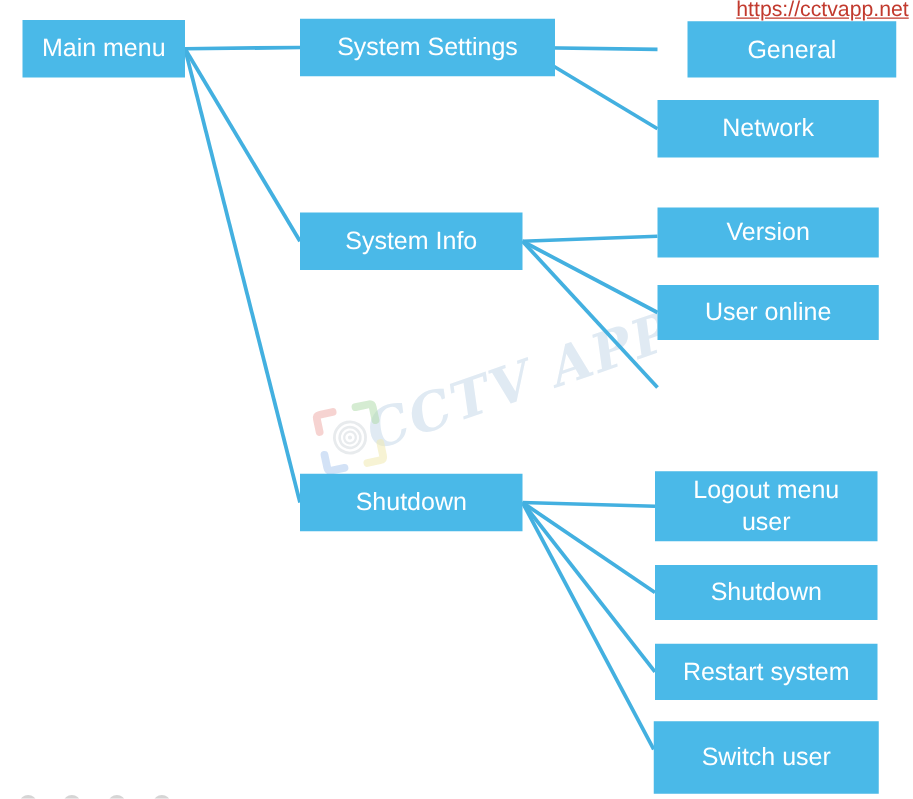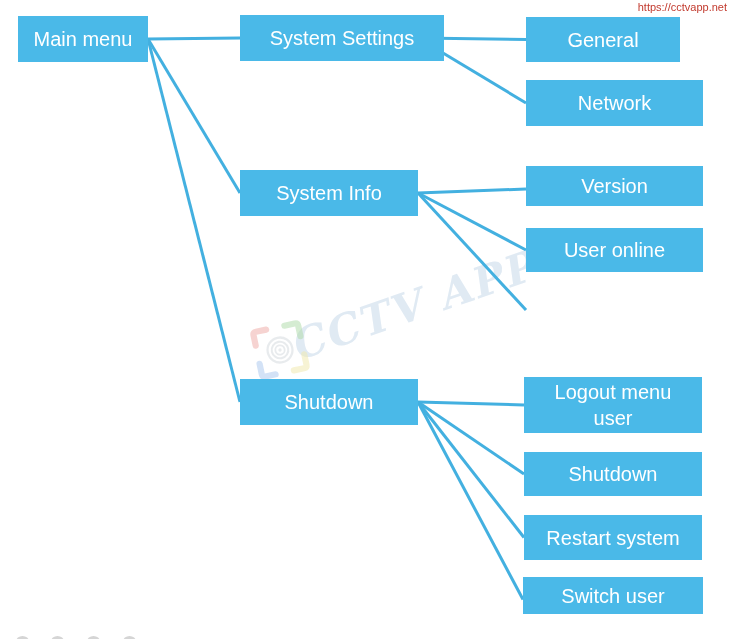--- a/index.html
+++ b/index.html
@@ -20,22 +20,23 @@
     color:var(--node-text,#ffffff);
     display:flex;align-items:center;justify-content:center;
     text-align:center;
     font-size:20px;line-height:26px;
     box-sizing:border-box;
     padding:18px 6px;
   }
   .node.wrap{padding:0 28px;}
   #site-url{
     position:absolute;top:0;right:3px;z-index:3;
-    font-size:11px;line-height:15px;
+    font-size:17px;line-height:15px;
     color:var(--url-color,#c0392b);
+    text-decoration:underline;
   }
   #watermark-text{
     position:absolute;left:295px;top:326px;z-index:0;
     font-family:"DejaVu Serif", serif;
     font-style:italic;font-weight:bold;
     font-size:42px;line-height:1;
     letter-spacing:2px;white-space:nowrap;
     color:var(--wm-color,#e0eaf3);
     transform:rotate(-19deg);
     transform-origin:0 50%;
@@ -82,29 +83,29 @@
       <line x1="418" y1="193" x2="526" y2="250" stroke="#43b0e0" stroke-width="3"></line>
       <line x1="418" y1="193" x2="526" y2="310" stroke="#43b0e0" stroke-width="3"></line>
       <line x1="418" y1="402" x2="524" y2="405" stroke="#43b0e0" stroke-width="3"></line>
       <line x1="418" y1="402" x2="524" y2="474" stroke="#43b0e0" stroke-width="3"></line>
       <line x1="418" y1="402" x2="524" y2="537.5" stroke="#43b0e0" stroke-width="3"></line>
       <line x1="418" y1="402" x2="523" y2="599.5" stroke="#43b0e0" stroke-width="3"></line>
     </svg>
 
   <div class="node" style="left:18px;top:16px;width:130px;height:46px">Main menu</div>
   <div class="node" style="left:240px;top:15px;width:204px;height:46px">System Settings</div>
-  <div class="node" style="left:526px;top:17px;width:154px;height:45px">General</div>
+  <div class="node" style="left:550px;top:17px;width:167px;height:45px">General</div>
   <div class="node" style="left:526px;top:80px;width:177px;height:46px">Network</div>
   <div class="node" style="left:240px;top:170px;width:178px;height:46px">System Info</div>
   <div class="node" style="left:526px;top:166px;width:177px;height:40px">Version</div>
   <div class="node" style="left:526px;top:228px;width:177px;height:44px">User online</div>
   <div class="node" style="left:240px;top:379px;width:178px;height:46px">Shutdown</div>
   <div class="node wrap" style="left:524px;top:377px;width:178px;height:56px">Logout menu user</div>
   <div class="node" style="left:524px;top:452px;width:178px;height:44px">Shutdown</div>
   <div class="node" style="left:524px;top:515px;width:178px;height:45px">Restart system</div>
-  <div class="node" style="left:523px;top:577px;width:180px;height:37px">Switch user</div>
+  <div class="node" style="left:523px;top:577px;width:180px;height:58px">Switch user</div>
 
   <div class="page-dot" style="left:16px"></div>
   <div class="page-dot" style="left:51px"></div>
   <div class="page-dot" style="left:87px"></div>
   <div class="page-dot" style="left:123px"></div>
 
 </div>
 
 </body></html>

